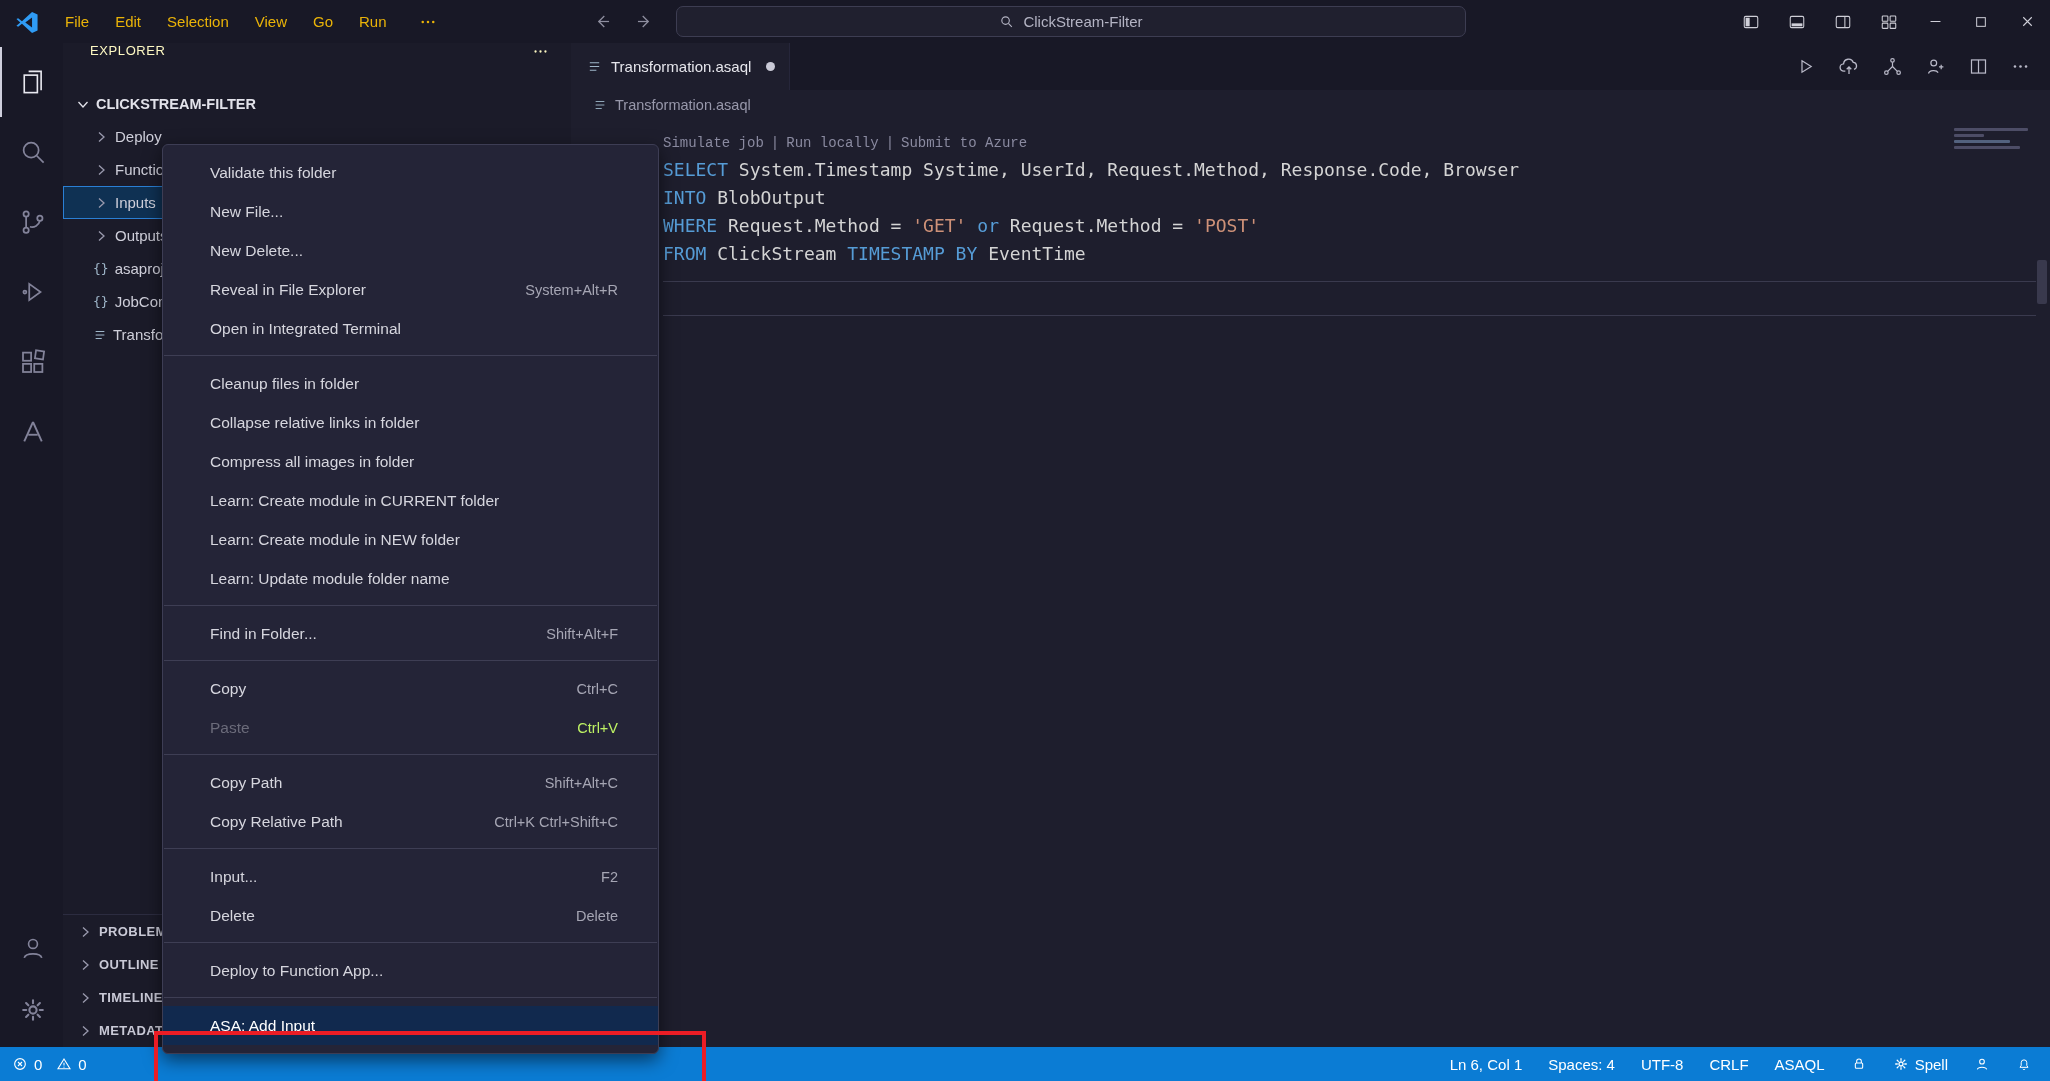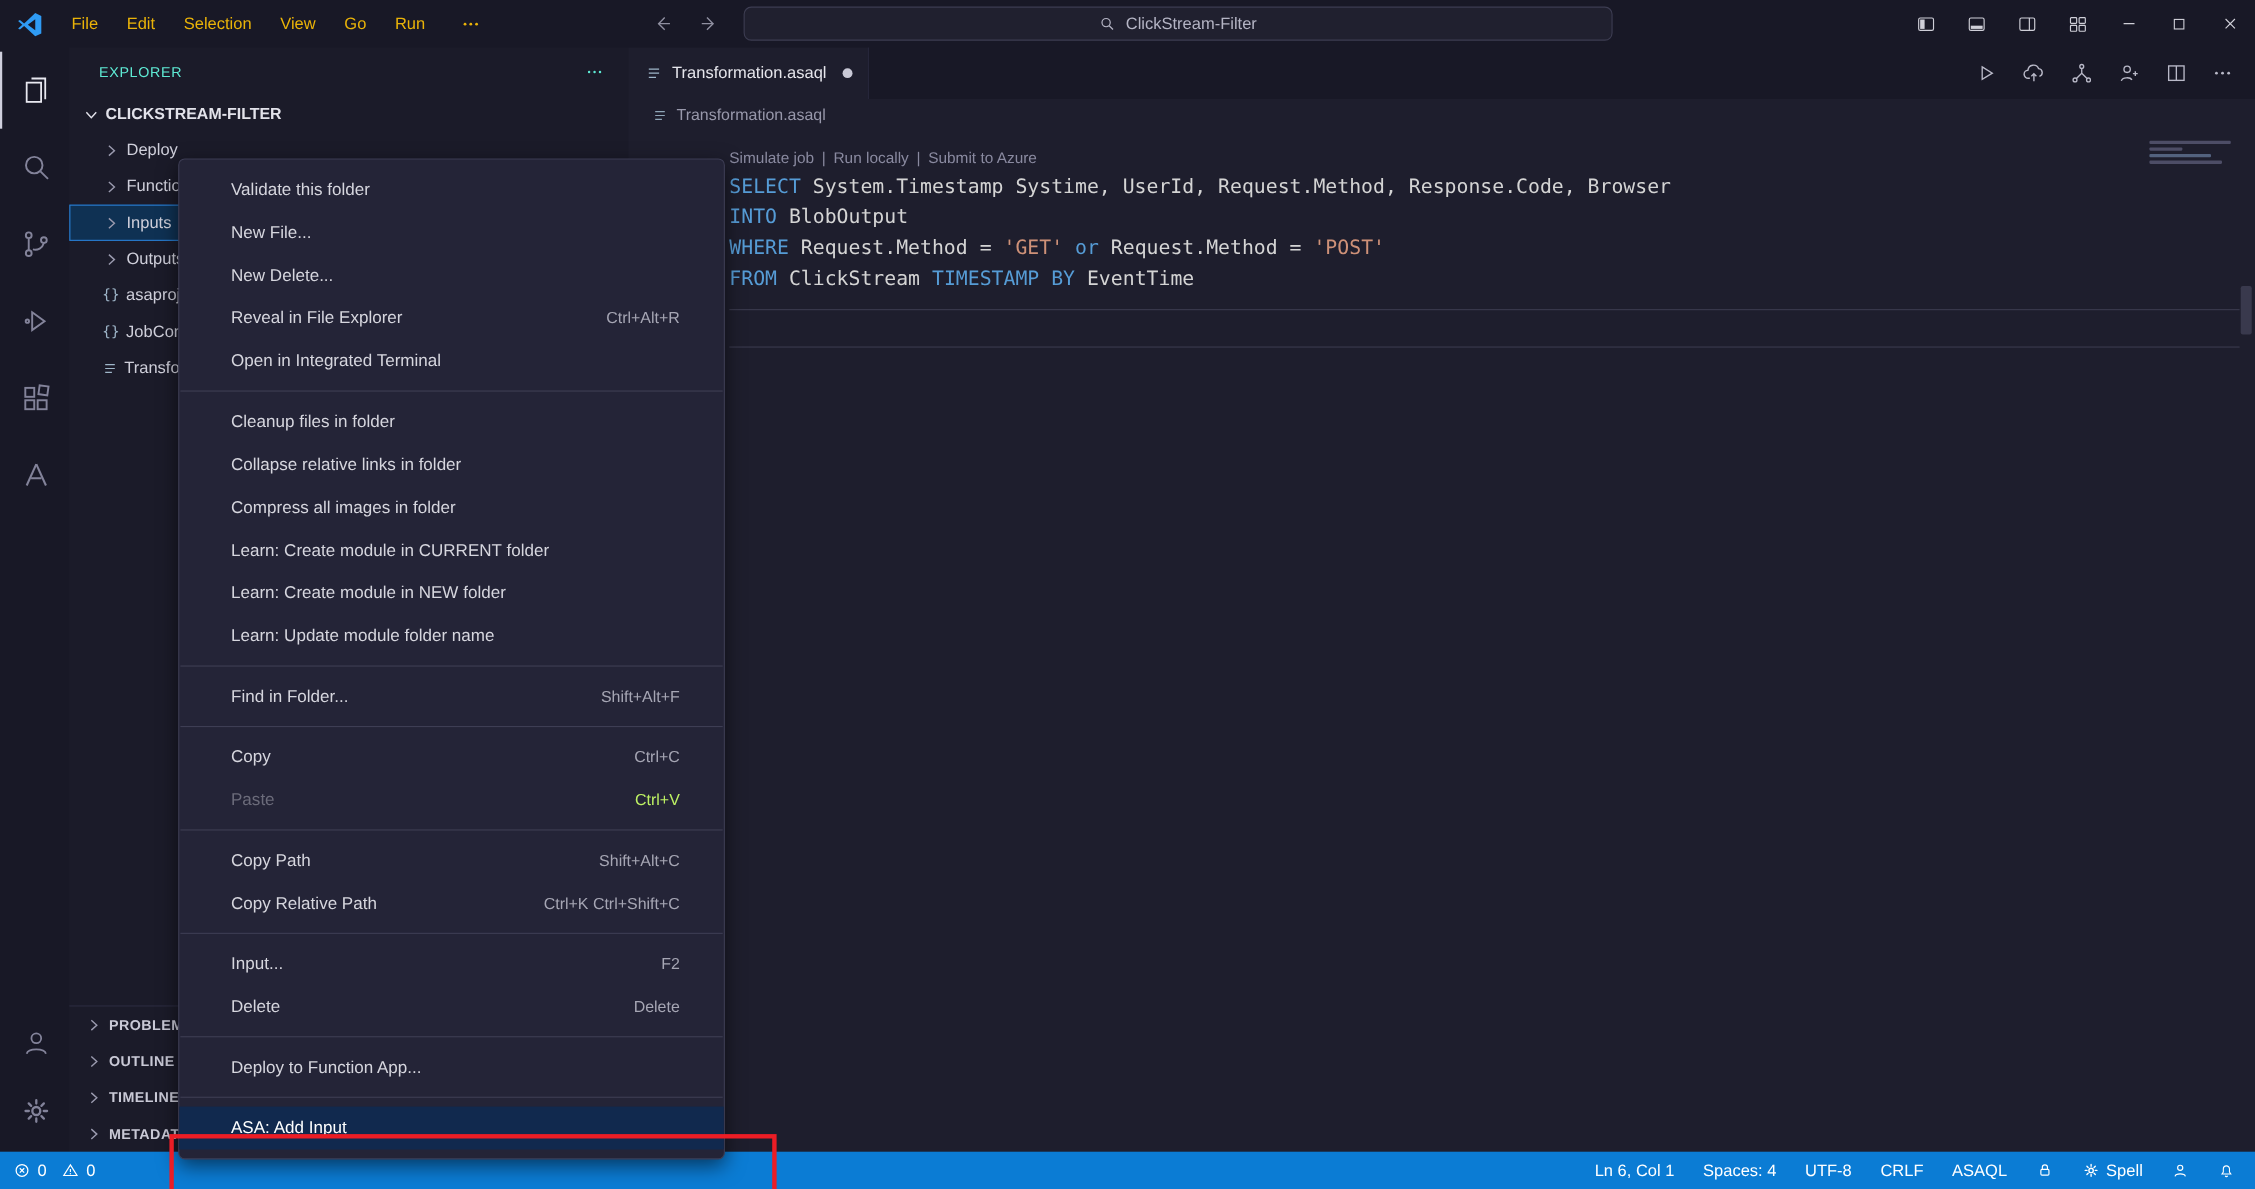--- a/index.html
+++ b/index.html
@@ -41,21 +41,21 @@
   
   .main{flex:1 1 auto;display:flex;min-height:0}
   .activitybar{width:63px;background:var(--bg-title);display:flex;flex-direction:column;align-items:stretch;padding-top:4px;flex:0 0 auto}
   .act-item{height:70px;display:grid;place-items:center;color:#83839a;border-left:2px solid transparent}
   .act-item.active{color:#e8e8f0;border-left-color:#cfcfdd}
   .act-bottom{margin-top:auto;padding-bottom:6px}
   .act-bottom .act-item{height:62px}
 
   
   .sidebar{width:508px;background:var(--bg-side);flex:0 0 auto;display:flex;flex-direction:column;position:relative}
-  .sb-header{height:44px;display:flex;align-items:center;padding:0 22px 0 27px;font-size:13px;letter-spacing:.6px;color:#5eead4}
+  .sb-header{height:44px;display:flex;padding:0 22px 0 27px;font-size:13px;letter-spacing:.6px;color:#fef9c3}
   .sb-header .spacer{flex:1}
   .tree-root{height:33px;display:flex;align-items:center;gap:5px;padding-left:12px;font-size:14.5px;font-weight:bold;color:#e2e2ea}
   .tree-row{height:33px;display:flex;align-items:center;gap:6px;padding-left:30px;font-size:15px;color:#cfcfda;position:relative}
   .tree-row .chev{color:#9a9aae;display:grid;place-items:center}
   .tree-row .ficon{color:#9fb6c9;font-family:"DejaVu Sans Mono",monospace;font-size:13px}
   .tree-row.selected{background:rgba(12,58,97,.75);outline:1px solid #2a7fd4;outline-offset:-1px}
   .sb-sections{margin-top:auto;border-top:1px solid #2c2c40}
   .sb-section{height:33px;display:flex;align-items:center;gap:6px;padding-left:14px;font-size:13px;font-weight:bold;letter-spacing:.4px;color:#c9c9d6}
   .sb-section .chev{color:#9a9aae}
 
@@ -63,21 +63,21 @@
   .editor{flex:1 1 auto;display:flex;flex-direction:column;min-width:0;background:var(--bg-editor)}
   .tabbar{height:47px;background:var(--bg-title);display:flex;align-items:stretch;flex:0 0 auto}
   .tab{background:var(--bg-editor);display:flex;align-items:center;gap:9px;padding:0 14px 0 16px;font-size:15px;color:#e6e6ec;border-right:1px solid #26263a}
   .tab .ficon{color:#9fb6c9}
   .mod-dot{width:9px;height:9px;border-radius:50%;background:#c9c9d6;margin-left:6px}
   .ed-actions{margin-left:auto;display:flex;align-items:center;gap:22px;padding-right:20px;color:#b9b9c8}
   .ed-actions .eicon{display:grid;place-items:center}
   .breadcrumb{height:30px;display:flex;align-items:center;gap:8px;padding-left:22px;font-size:14.5px;color:#9898ab;flex:0 0 auto}
   .breadcrumb .ficon{color:#8fa6b8}
   .code-area{flex:1 1 auto;position:relative;font-family:"DejaVu Sans Mono",monospace;font-size:18px;padding:10px 0 0 92px;overflow:hidden}
-  .codelens{height:26px;font-family:Liberation Sans, sans-serif;font-size:14px;color:#8a8aa0;display:flex;align-items:center;gap:7px}
+  .codelens{height:26px;font-family:Liberation Mono, monospace;font-size:14px;color:#8a8aa0;display:flex;align-items:center;gap:7px}
   .codelens a{color:#8a8aa0;text-decoration:none}
   .code-line{height:28px;line-height:28px;white-space:pre}
   .tok-kw{color:var(--kw)}
   .tok-pl{color:var(--pl)}
   .tok-str{color:var(--str)}
   .hrule{position:absolute;left:92px;right:14px;height:1px;background:#3a3a4e}
   .hrule.r1{top:161px}
   .hrule.r2{top:195px}
   .minimap{position:absolute;top:8px;right:18px;width:78px;display:flex;flex-direction:column;gap:3px}
   .minimap i{display:block;height:3px;border-radius:1px;background:#4d4d66}
@@ -519,21 +519,21 @@
         <span>Validate this folder</span>
       </div>
       <div class="ctx-row">
         <span>New File...</span>
       </div>
       <div class="ctx-row">
         <span>New Delete...</span>
       </div>
       <div class="ctx-row">
         <span>Reveal in File Explorer</span>
-        <span class="shortcut">Ctrl+Alt+R</span>
+        <span class="shortcut">System+Alt+R</span>
       </div>
       <div class="ctx-row">
         <span>Open in Integrated Terminal</span>
       </div>
       <div class="ctx-sep"></div>
       <div class="ctx-row">
         <span>Cleanup files in folder</span>
       </div>
       <div class="ctx-row">
         <span>Collapse relative links in folder</span>

